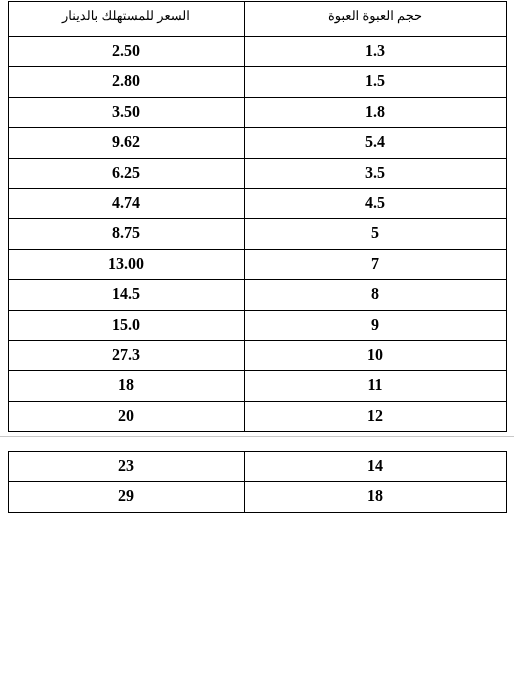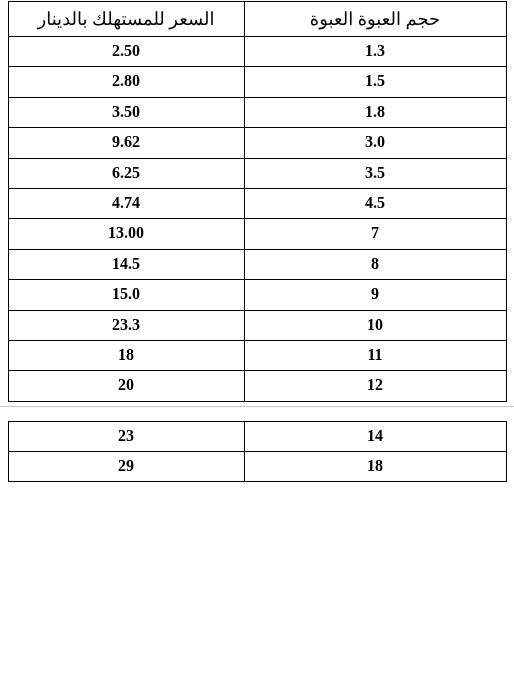--- a/index.html
+++ b/index.html
@@ -42,21 +42,21 @@
     text-align: center;
     vertical-align: top;
     background: #ffffff;
     line-height: 1.15;
     box-sizing: border-box;
   }
 
   
   .data-table thead th {
     height: 35px;
-    font-size: 18px;
+    font-size: 13px;
     font-weight: normal;
     direction: rtl;
     unicode-bidi: embed;
     padding-top: 7px;
     letter-spacing: 0.2px;
   }
 
   
   .data-table tbody td {
     height: 25px;
@@ -108,44 +108,48 @@
         <tr>
           <td>2.80</td>
           <td>1.5</td>
         </tr>
         <tr>
           <td>3.50</td>
           <td>1.8</td>
         </tr>
         <tr>
           <td>9.62</td>
-          <td>3.0</td>
+          <td>5.4</td>
         </tr>
         <tr>
           <td>6.25</td>
           <td>3.5</td>
         </tr>
         <tr>
           <td>4.74</td>
           <td>4.5</td>
+        </tr>
+        <tr>
+          <td>8.75</td>
+          <td>5</td>
         </tr>
         <tr>
           <td>13.00</td>
           <td>7</td>
         </tr>
         <tr>
           <td>14.5</td>
           <td>8</td>
         </tr>
         <tr>
           <td>15.0</td>
           <td>9</td>
         </tr>
         <tr>
-          <td>23.3</td>
+          <td>27.3</td>
           <td>10</td>
         </tr>
         <tr>
           <td>18</td>
           <td>11</td>
         </tr>
         <tr>
           <td>20</td>
           <td>12</td>
         </tr>

